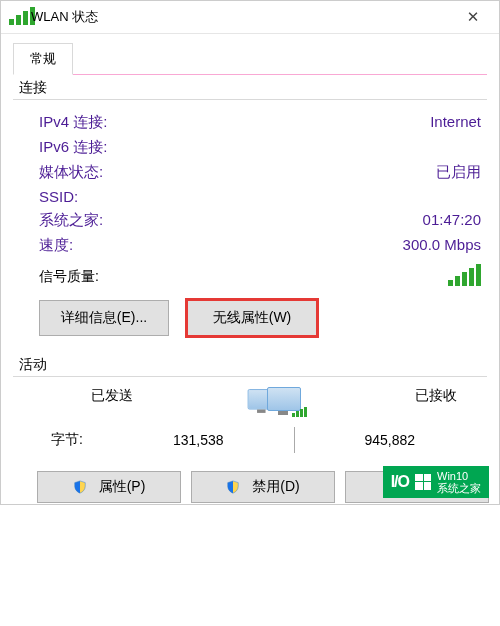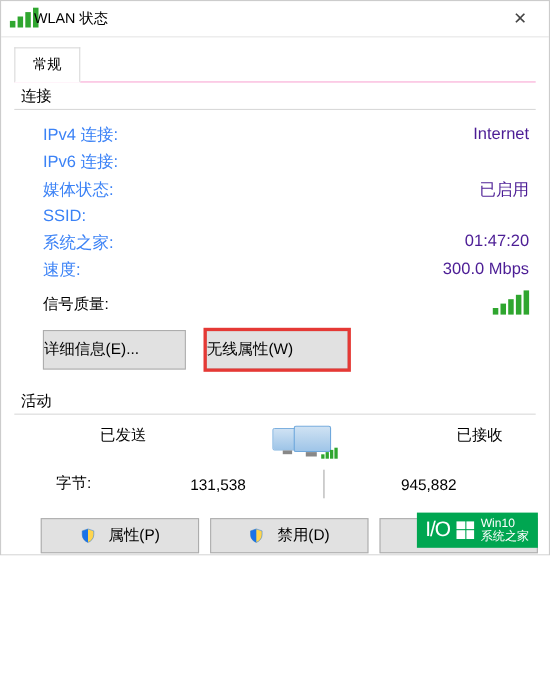--- a/index.html
+++ b/index.html
@@ -7,28 +7,28 @@
   .titlebar{height:32px;display:flex;align-items:center;padding:0 8px;border-bottom:1px solid #e6e6e6}
   .titlebar .icon{width:16px;height:16px;margin-right:6px;display:flex;align-items:flex-end}
   .titlebar .title{flex:1;font-size:13px}
   .close{width:36px;height:24px;display:flex;align-items:center;justify-content:center;font-size:15px;color:#444;cursor:default}
   .body{padding:8px 12px}
   .tabstrip{display:flex;border-bottom:1px solid #f9a8d4;margin-bottom:4px}
   .tab{padding:6px 16px;border:1px solid #d9d9d9;border-bottom:1px solid #fff;background:#fff;position:relative;top:1px;font-size:13px}
   .section-label{font-size:14px;margin:4px 0 2px 6px}
   .hr{height:1px;background:#d9d9d9;margin:2px 0 10px 0}
   .kv{display:flex;justify-content:space-between;padding:3px 6px 3px 26px;font-size:15px}
-  .kv .k{color:#3b82f6}
+  .kv .k{color:#4c1d95}
   .kv .v{color:#4c1d95}
   .signal-row{display:flex;justify-content:space-between;align-items:flex-end;padding:6px 6px 6px 26px}
   .bars{display:flex;align-items:flex-end;gap:2px}
   .bars span{width:5px;background:#2fa62f;display:inline-block}
   .bars .b1{height:6px}.bars .b2{height:10px}.bars .b3{height:14px}.bars .b4{height:18px}.bars .b5{height:22px}
   .btnrow{display:flex;gap:18px;padding:8px 6px 16px 26px}
-  .btn{border:1px solid #adadad;background:#e1e1e1;padding:8px 0;font-size:14px;min-width:128px}
+  .btn{border:1px solid #adadad;background:#e1e1e1;padding:8px 0;text-align:center;font-size:14px;min-width:128px}
   .highlight{outline:3px solid #e53935;outline-offset:-1px}
   .activity{margin-top:6px}
   .act-head{display:flex;align-items:flex-start;justify-content:space-between;padding:0 30px 0 78px}
   .act-head .lbl{font-size:14px;}
   .monitors{display:flex;align-items:center;gap:2px}
   .mon{width:36px;height:28px;position:relative}
   .mon .scr{width:32px;height:22px;border:1px solid #6fa8dc;border-radius:2px;background:linear-gradient(#cfe2f3,#9fc5e8);position:absolute;top:0}
   .mon .stand{width:10px;height:4px;background:#888;position:absolute;bottom:0;left:11px}
   .mon.left{margin-right:-8px;transform:scale(.85)}
   .mon.right{margin-left:-8px}
@@ -37,21 +37,21 @@
   .mon .mini-bars .m1{height:4px}.mon .mini-bars .m2{height:6px}.mon .mini-bars .m3{height:8px}.mon .mini-bars .m4{height:10px}
   .act-row{display:flex;align-items:center;padding:12px 30px 6px 38px}
   .act-row .alabel{width:80px}
   .act-row .aval{flex:1;text-align:center}
   .act-row .sep{width:1px;height:26px;background:#aaa;margin:0 28px}
   .botrow{display:flex;gap:10px;padding:12px 6px 0 24px}
   .botrow .btn{min-width:110px;display:flex;align-items:center;justify-content:center;gap:12px;padding:6px 16px}
   .shield{width:14px;height:14px;display:inline-block}
   .watermark{position:absolute;right:10px;bottom:6px;display:flex;align-items:center;gap:6px;color:#fff;z-index:10}
   .watermark .wm-box{background:#00a651;display:flex;align-items:center;gap:6px;padding:4px 8px}
-  .watermark .wm-logo{font-weight:normal;font-size:19px;letter-spacing:-1px}
+  .watermark .wm-logo{font-weight:bold;font-size:16px;letter-spacing:-1px}
   .watermark .wm-win{width:16px;height:16px;display:grid;grid-template-columns:1fr 1fr;grid-template-rows:1fr 1fr;gap:1px}
   .watermark .wm-win div{background:#fff}
   .watermark .wm-txt{font-size:11px;line-height:1.1}
   .ssid-blur{width:80px;height:14px;background:#eee;filter:blur(2px);border-radius:2px}
 </style>
 </head>
 <body>
 <div class="wrap">
 
   <div class="titlebar">

